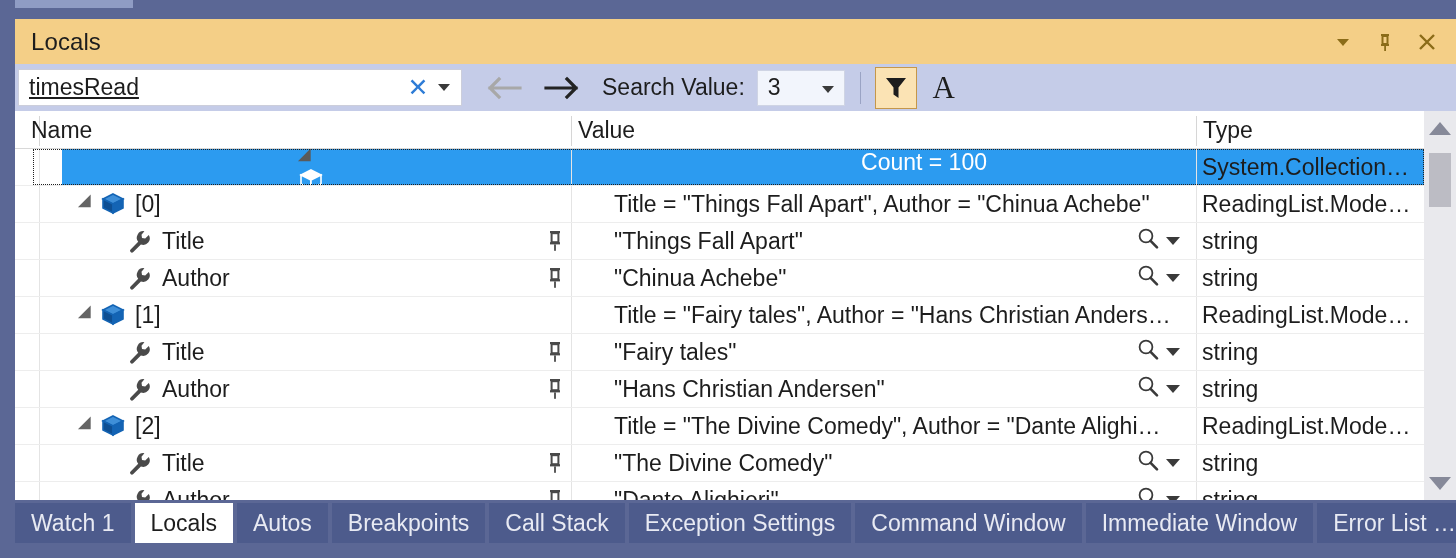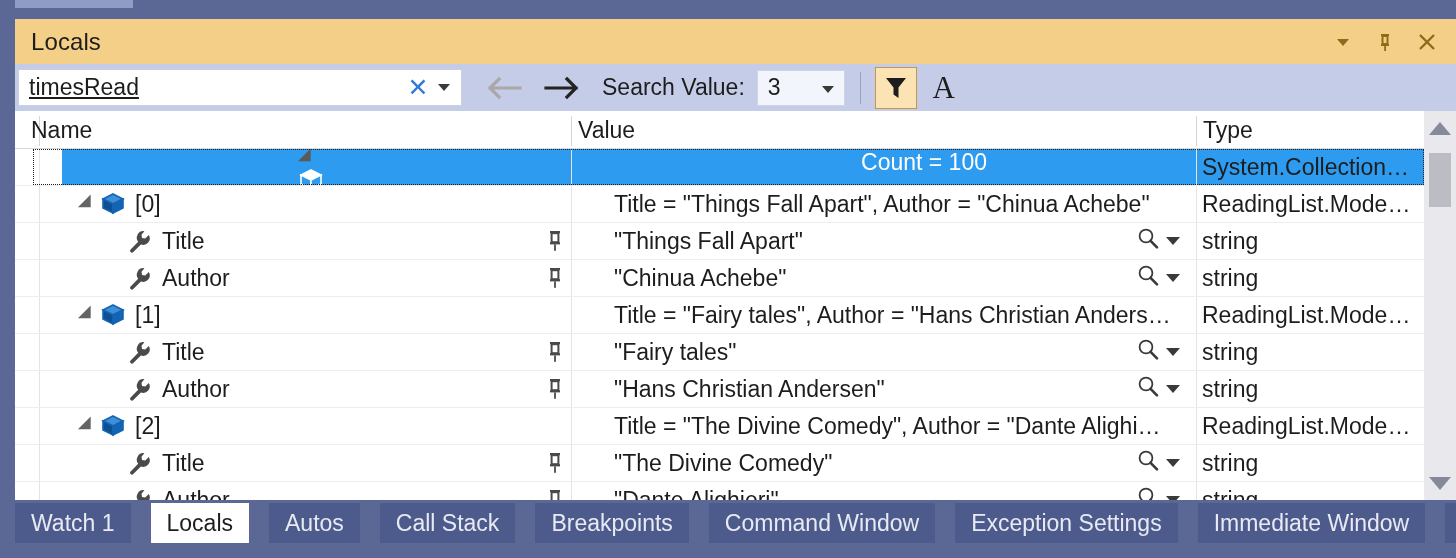--- a/index.html
+++ b/index.html
@@ -205,21 +205,21 @@
   }
 
   
   #tabstrip {
     position: absolute; left: 15px; top: 503px; width: 1441px; height: 44px;
     background: #5b6795;
     display: flex; align-items: stretch;
   }
   .tab {
     height: 40px; display: flex; align-items: center; justify-content: center;
-    padding: 0 16px; margin-right: 20px;
+    padding: 0 16px; margin-right: 4px;
     font-size: 23px; color: #e8eaf3; background: #4d5b8c;
     white-space: nowrap;
   }
   .tab.active { background: #ffffff; color: #1d1d1d; }
 </style>
 </head>
 <body>
 
 <div id="app">
 
@@ -606,21 +606,21 @@
       <div class="sb-arrow">
         <div class="sb-down"></div>
       </div>
     </div>
   </div>
 
   <div id="tabstrip">
       <div class="tab">Watch 1</div>
       <div class="tab active">Locals</div>
       <div class="tab">Autos</div>
+      <div class="tab">Breakpoints</div>
       <div class="tab">Call Stack</div>
-      <div class="tab">Breakpoints</div>
+      <div class="tab">Exception Settings</div>
       <div class="tab">Command Window</div>
-      <div class="tab">Exception Settings</div>
       <div class="tab">Immediate Window</div>
       <div class="tab">Error List …</div>
     </div>
 
 </div>
 
 </body></html>

